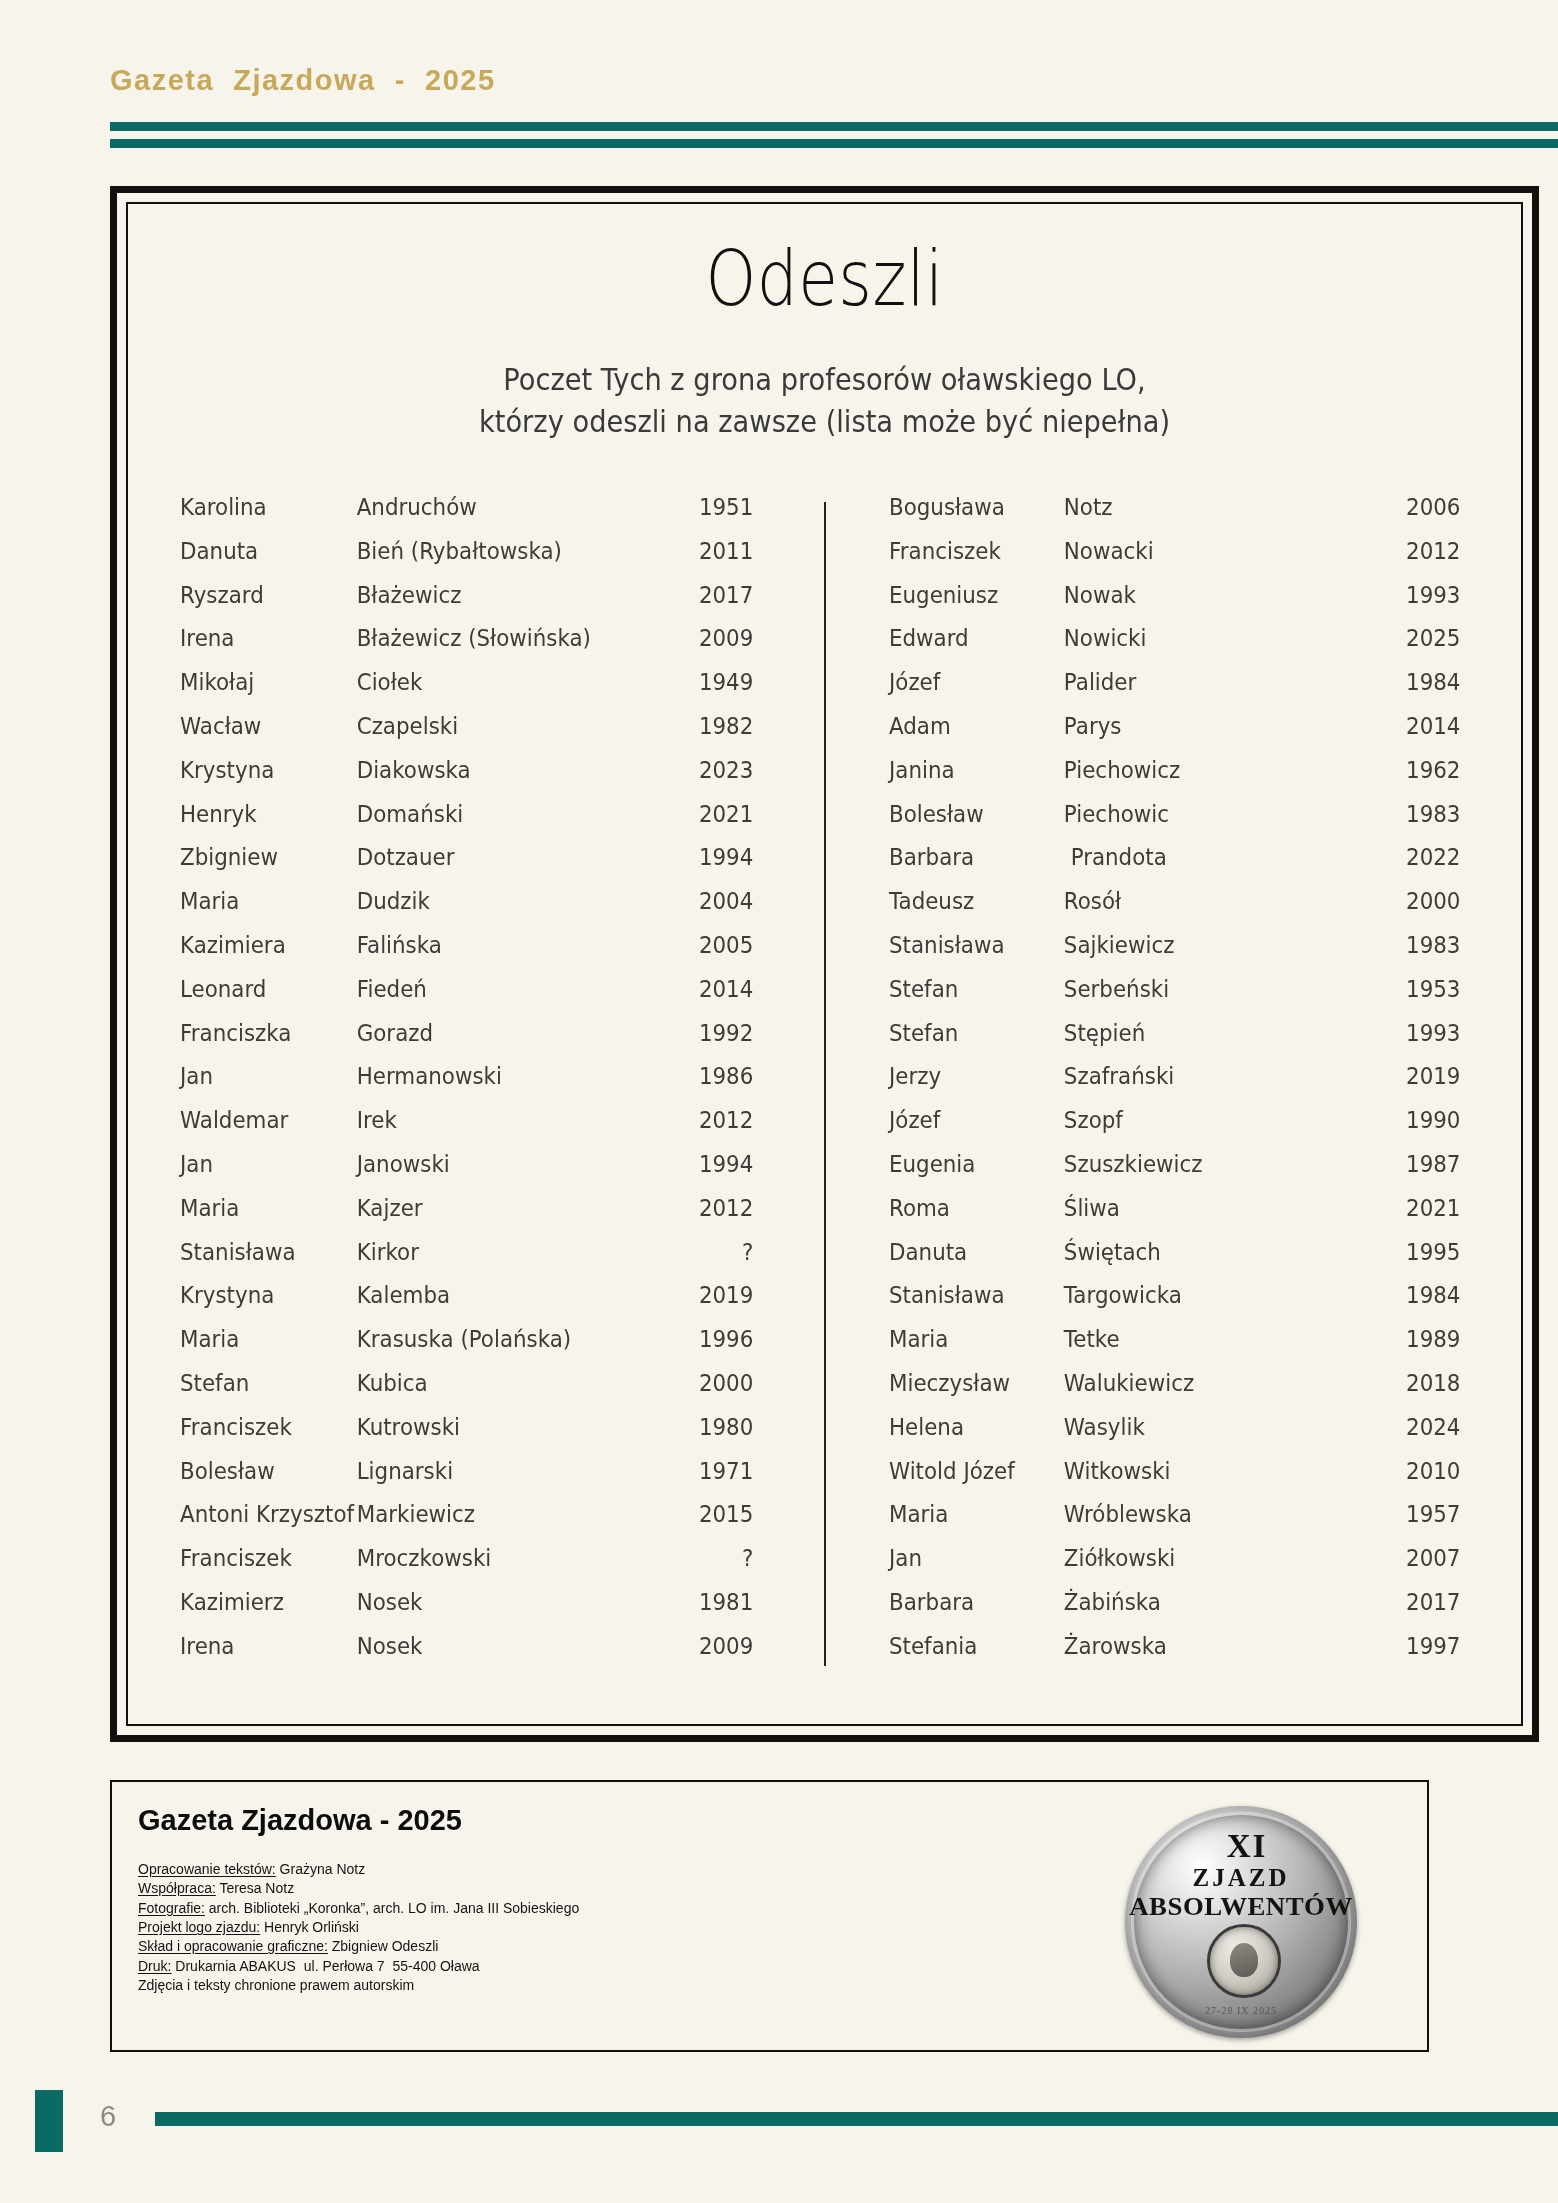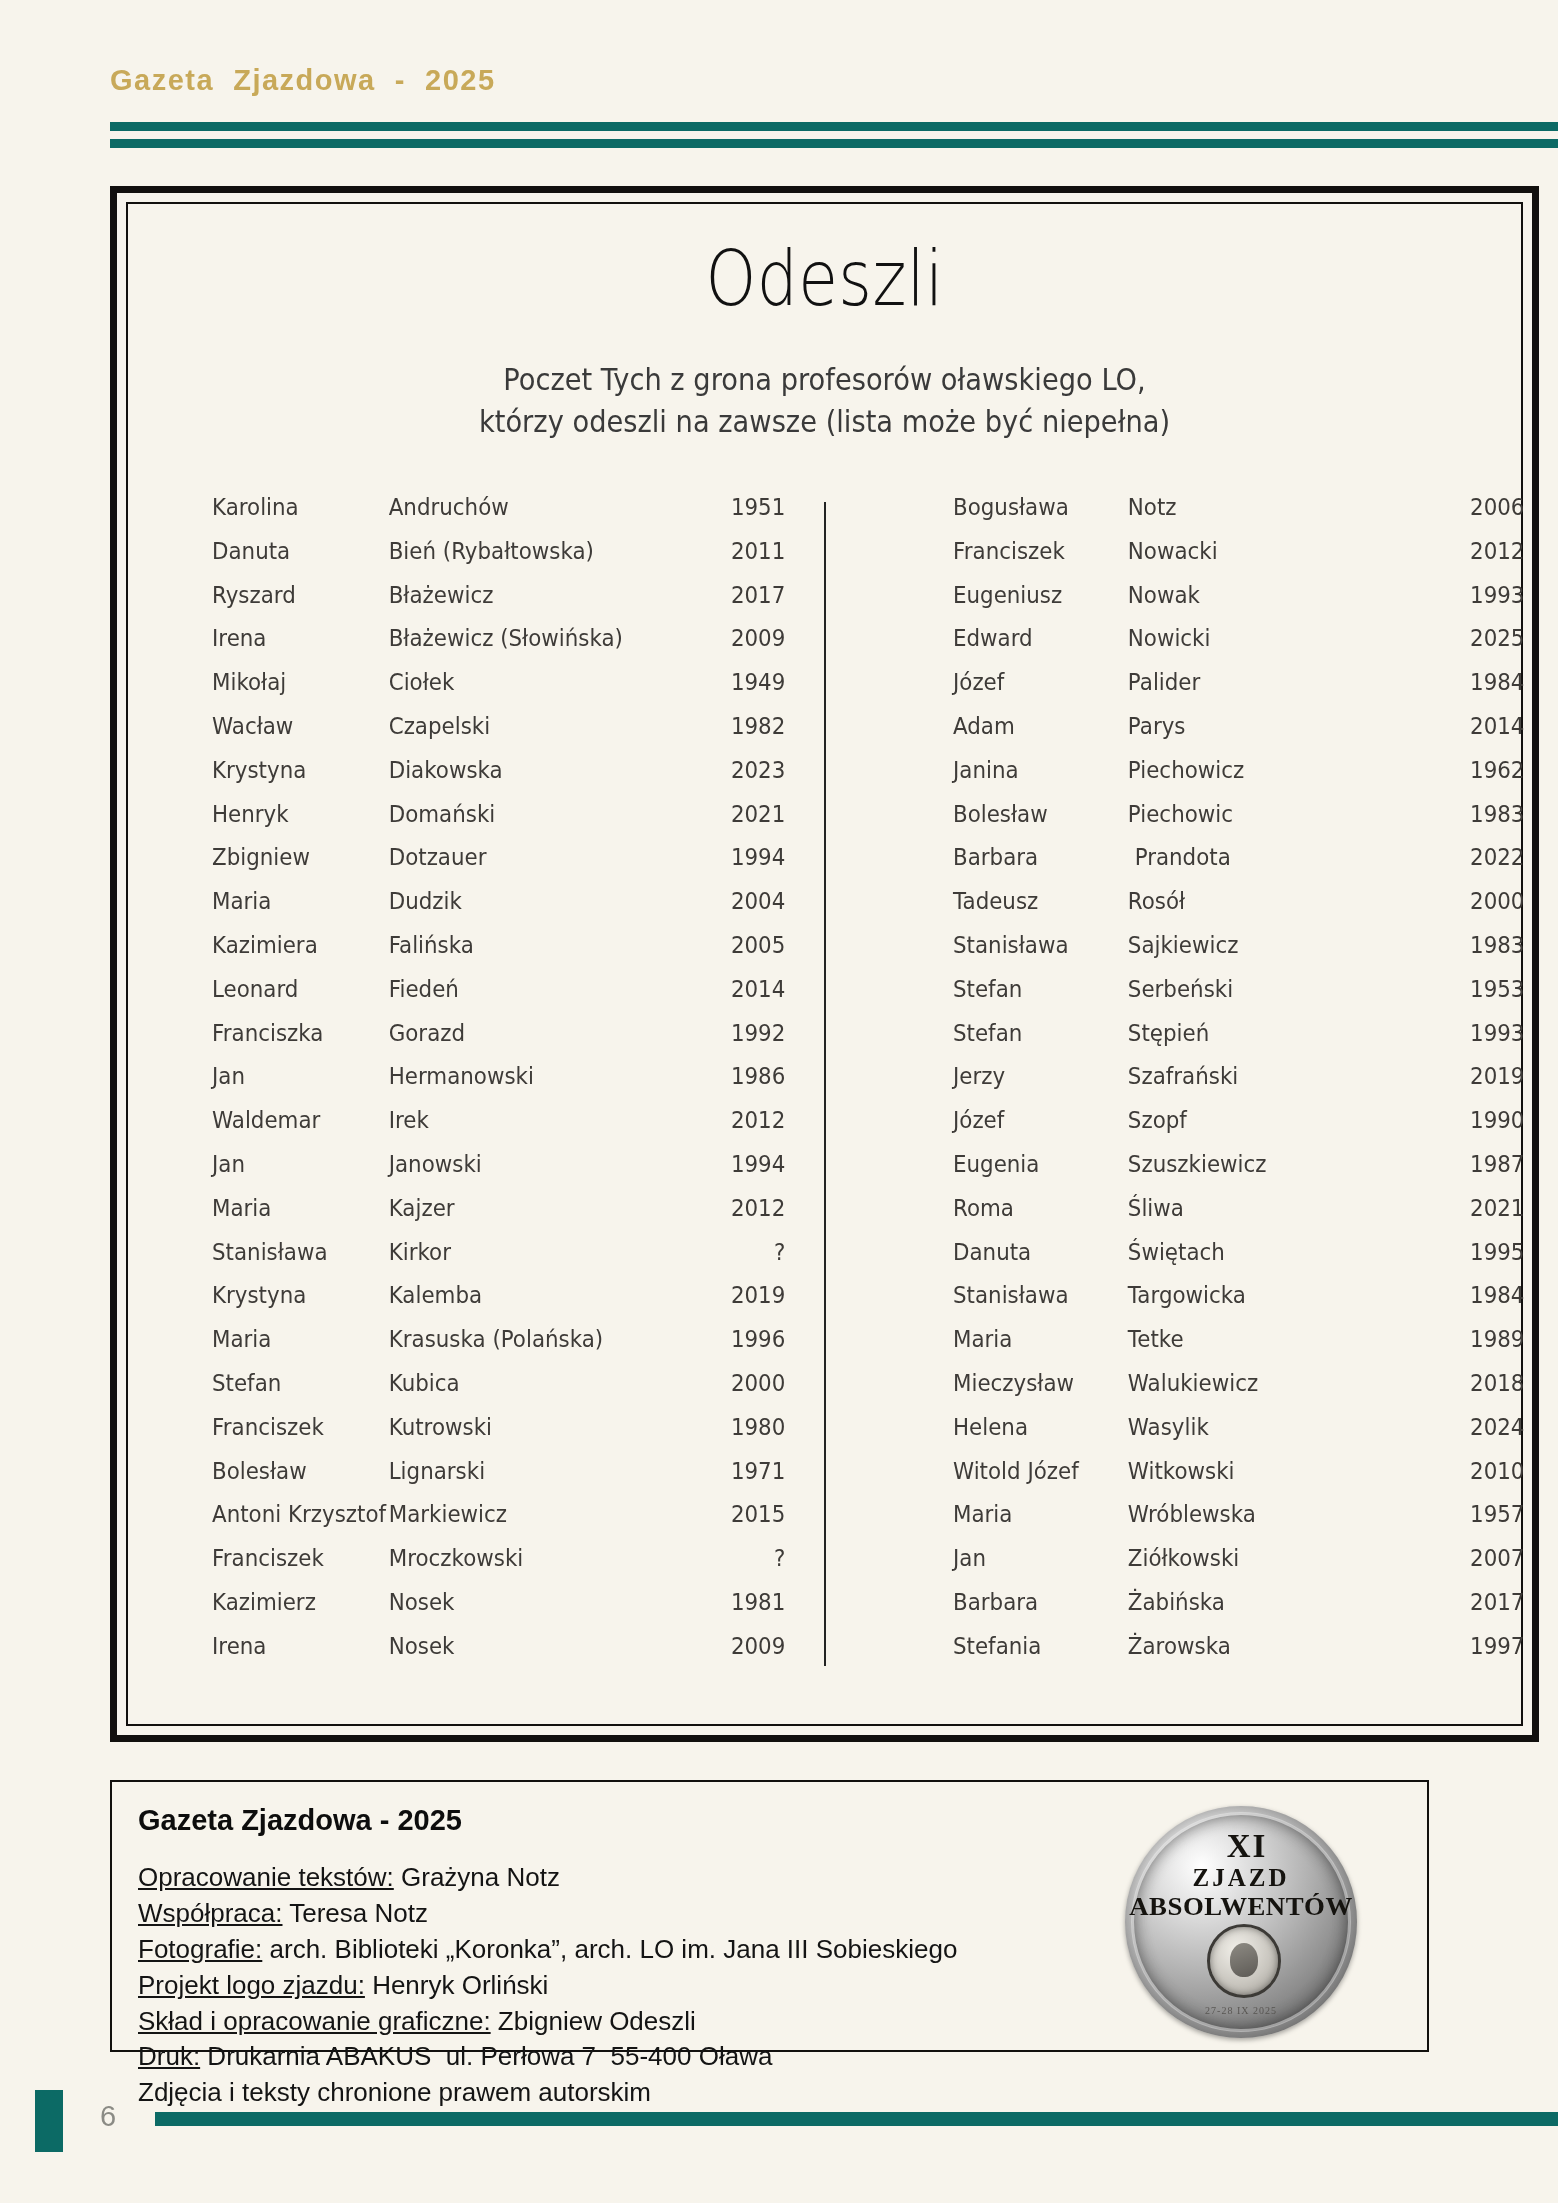--- a/index.html
+++ b/index.html
@@ -99,21 +99,20 @@
     left: 0; right: 0;
     top: 290px;
     height: 1180px;
     display: flex;
     flex-direction: row;
   }
   .list-col {
     position: relative;
     flex: 0 0 50%;
     box-sizing: border-box;
-    margin-left: 32px;
   }
   .list-col.col-left  { padding-left: 52px;  padding-right: 28px; }
   .list-col.col-right { padding-left: 64px;  padding-right: 18px; }
   .col-divider {
     position: absolute;
     left: 50%;
     top: 8px;
     width: 2px;
     height: 1164px;
     background: #232323;
@@ -164,21 +163,21 @@
     font-family: "Liberation Sans", sans-serif;
     font-weight: bold;
     font-size: 29px;
     color: #0d0d0d;
   }
   .colophon-lines {
     position: absolute;
     left: 26px;
     top: 78px;
     font-family: "Liberation Sans", sans-serif;
-    font-size: 26px;
+    font-size: 14px;
     line-height: 1.38;
     color: #141414;
   }
   .colophon-lines .cl-line { white-space: pre; }
   .cl-label {
     text-decoration: underline;
     text-underline-offset: 2px;
   }
 
   

